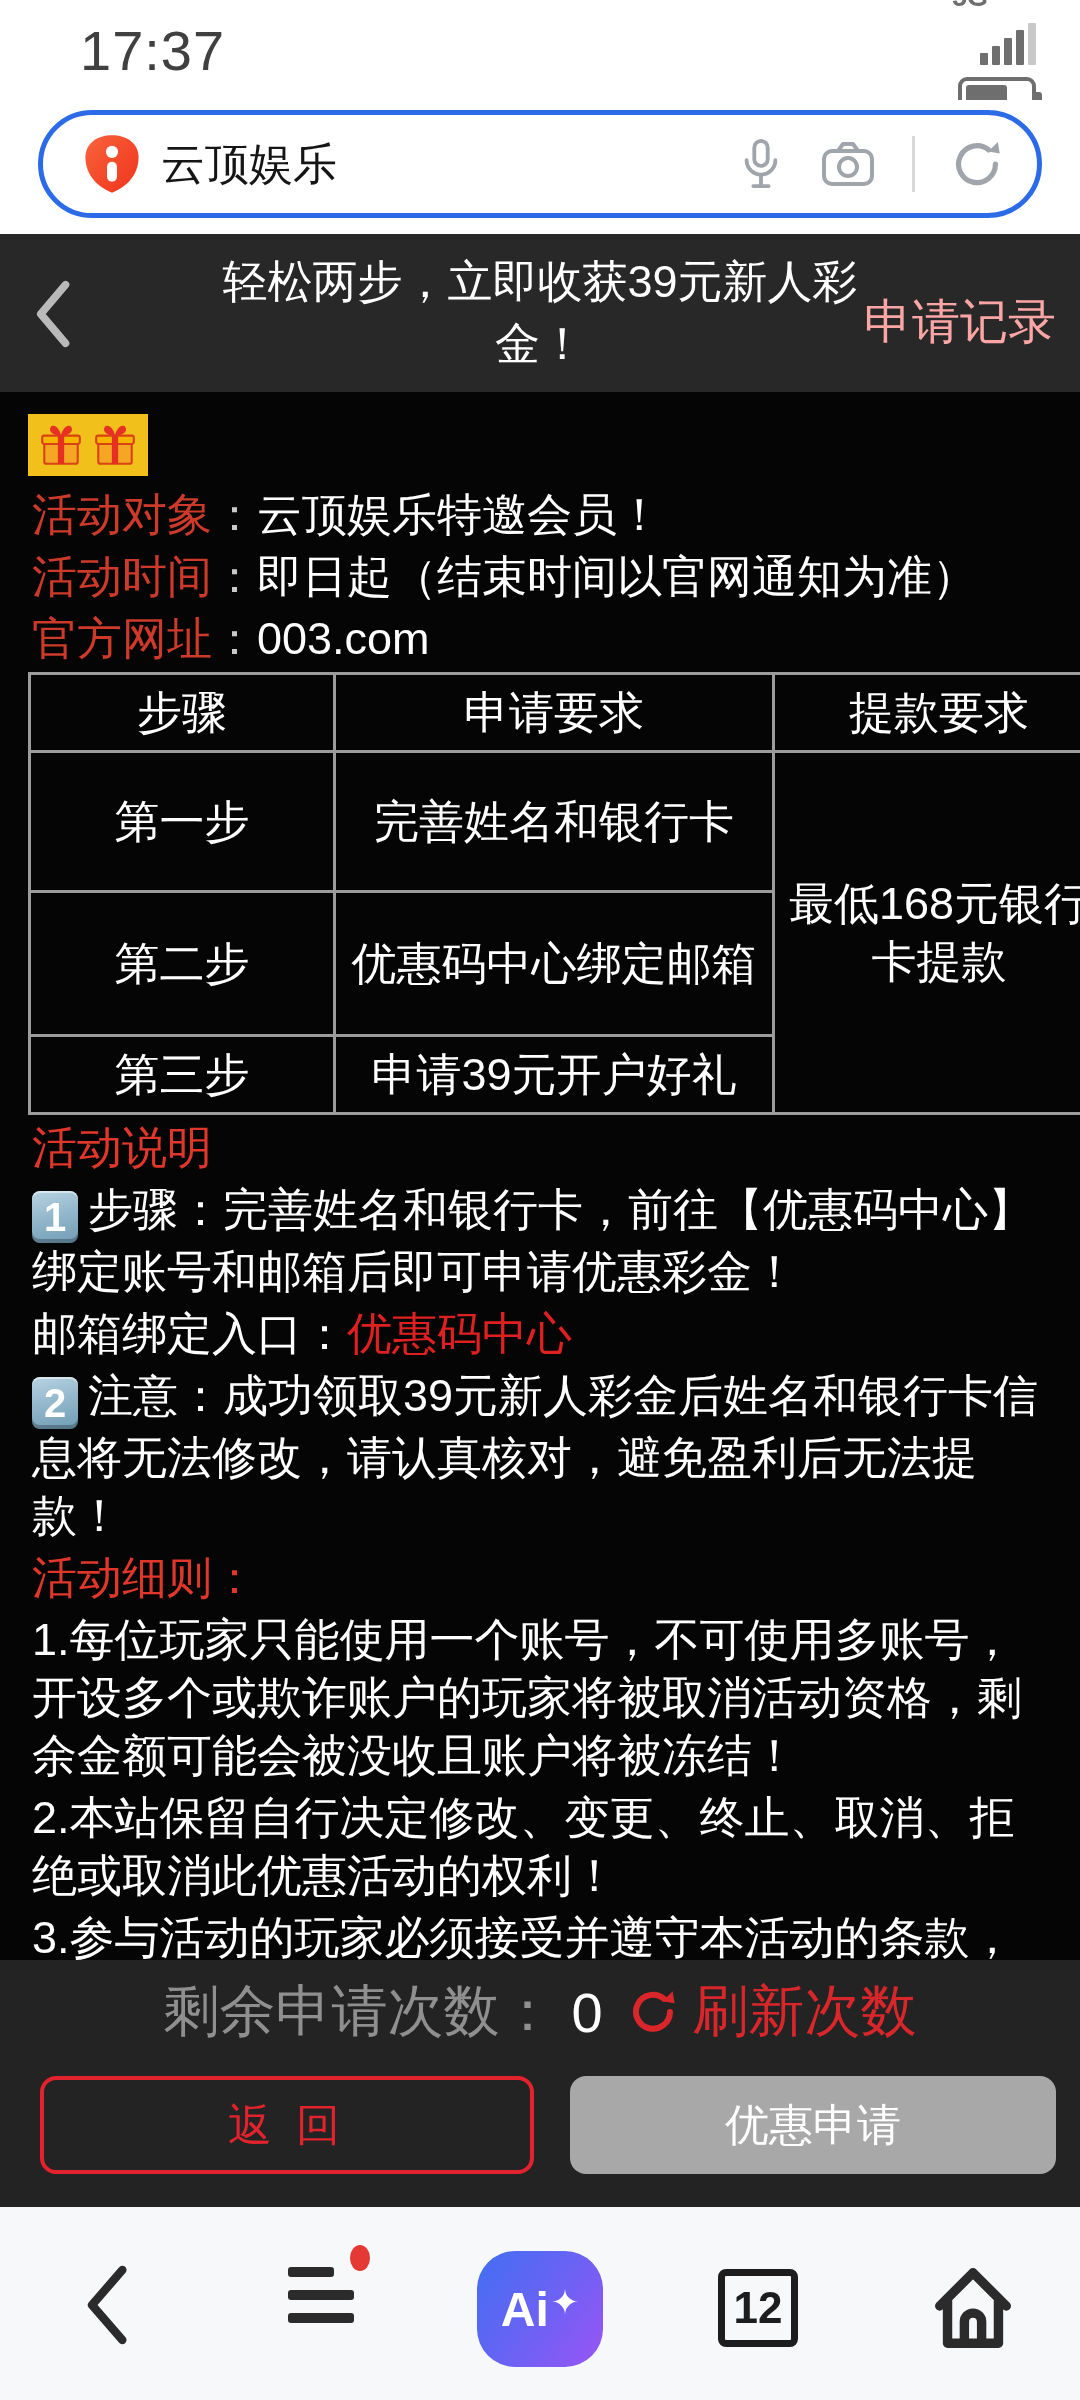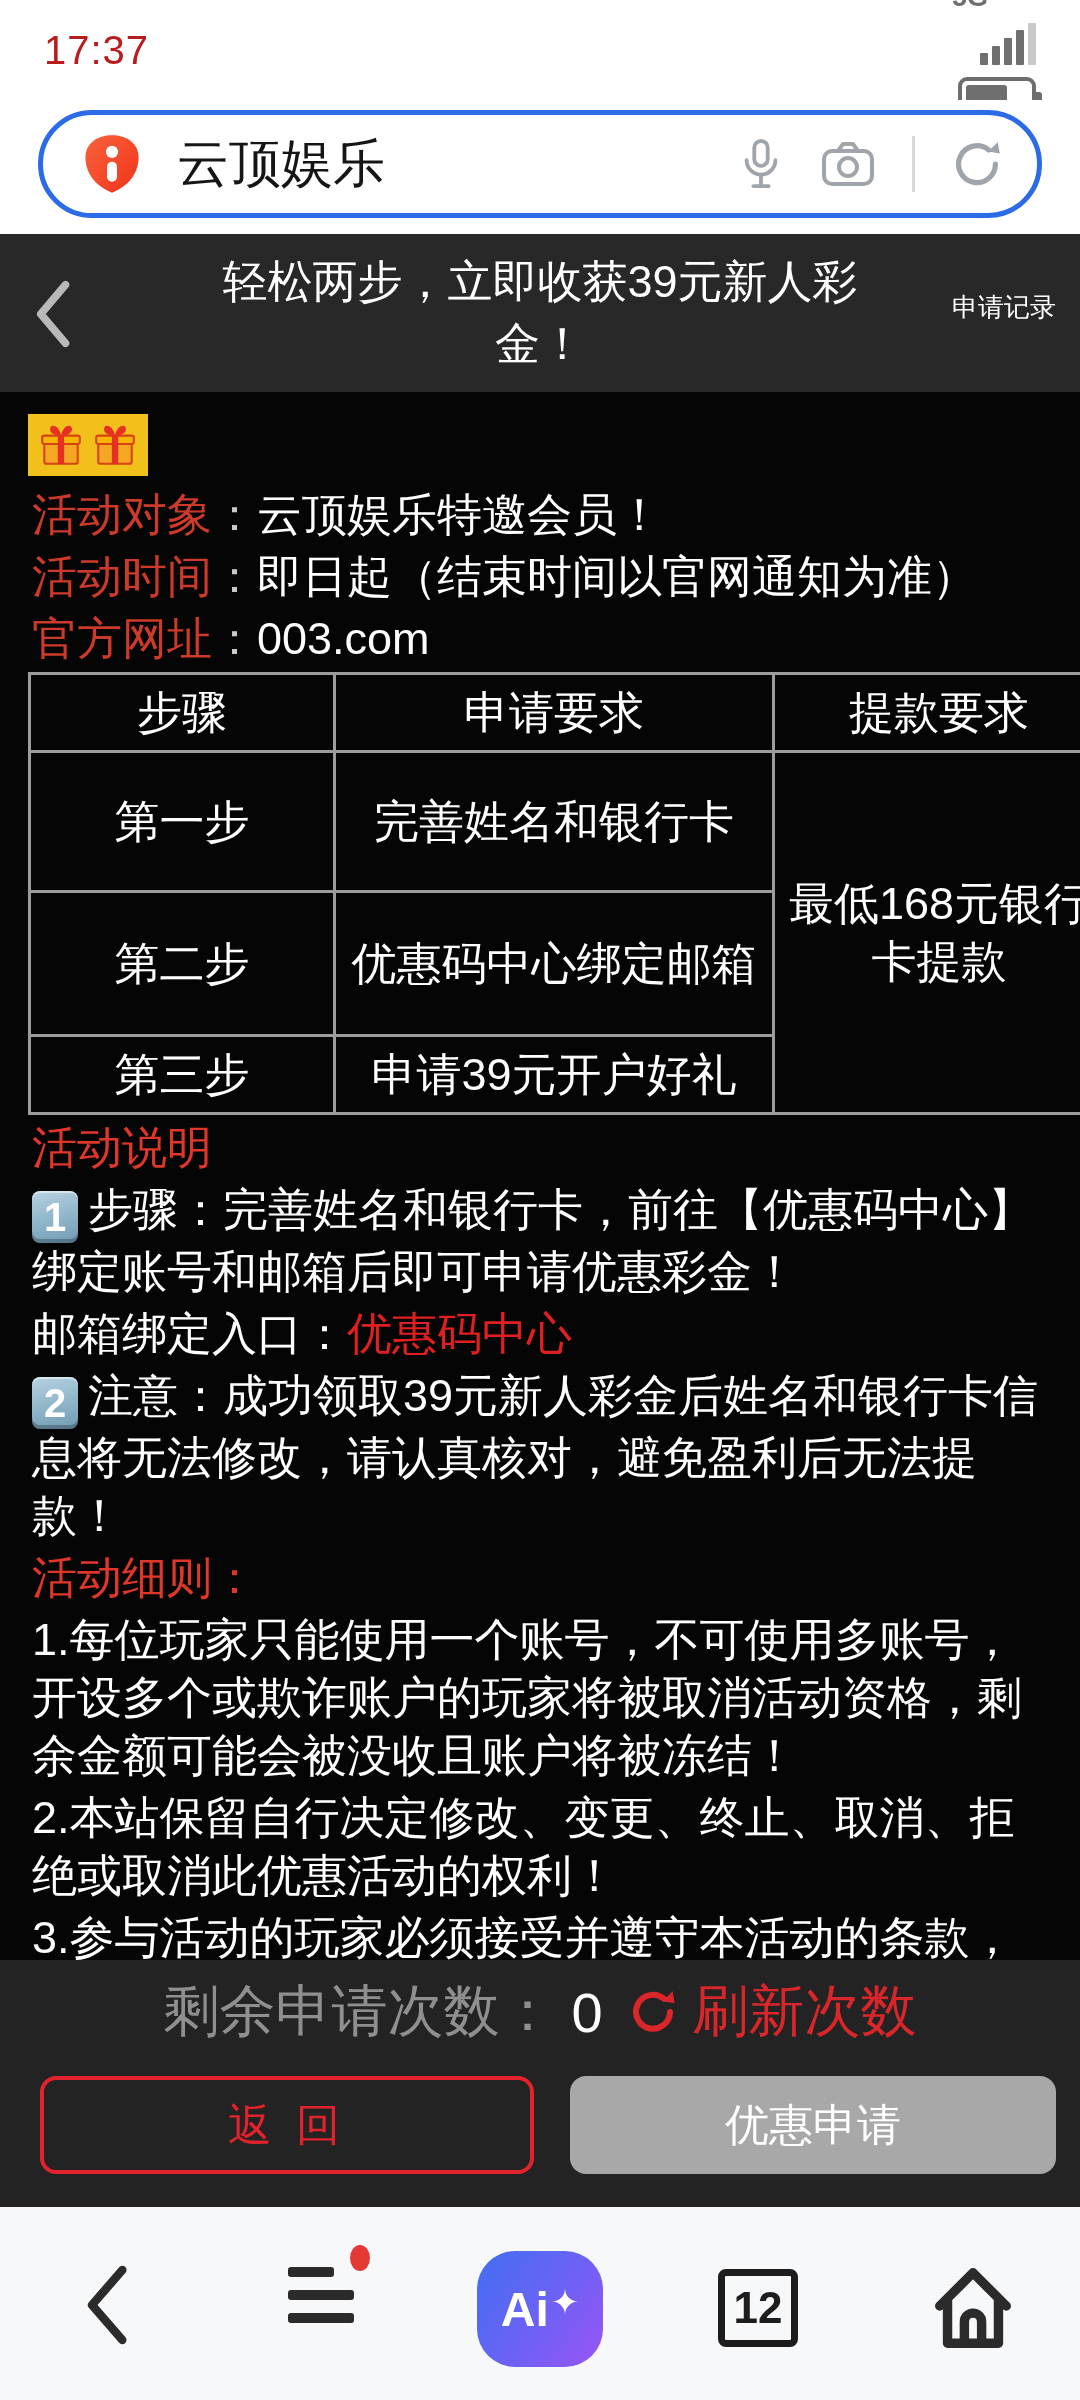--- a/index.html
+++ b/index.html
@@ -5,43 +5,43 @@
   html,body{margin:0;padding:0;}
   body{
     width:1080px;height:2400px;position:relative;background:#000;
     font-family:"Liberation Sans","DejaVu Sans",sans-serif;
     overflow:hidden;
   }
   .band{position:absolute;left:0;right:0;}
 
   
   .statusbar{top:0;height:100px;background:#fff;display:flex;align-items:center;justify-content:space-between;padding:0 44px;box-sizing:border-box;}
-  .sb-time{font-size:40px;color:#b91c1c;letter-spacing:1px;}
+  .sb-time{font-size:56px;color:#404040;letter-spacing:1px;margin-left:36px;}
   .sb-right{display:flex;align-items:flex-end;gap:12px;color:#6e6e6e;flex-direction:column;}
   .sb-5g{font-size:27px;font-weight:bold;color:#6e6e6e;align-self:flex-start;margin-top:2px;}
   .sig{display:flex;align-items:flex-end;gap:4px;height:40px;}
   .sig i{display:block;width:8px;background:#6e6e6e;border-radius:1px;}
   .sig i.light{background:#c9c9c9;}
   .batt{position:relative;width:78px;height:42px;border:4px solid #6e6e6e;border-radius:9px;box-sizing:border-box;}
   .batt .fill{position:absolute;left:4px;top:4px;bottom:4px;width:58%;background:#6e6e6e;border-radius:3px;}
   .batt .nub{position:absolute;right:-10px;top:11px;width:6px;height:14px;background:#6e6e6e;border-radius:0 3px 3px 0;}
   .sb-pct{font-size:42px;color:#5f5f5f;}
 
   
   .searchband{top:100px;height:134px;background:#fff;}
   .searchpill{position:absolute;left:38px;right:38px;top:10px;height:108px;border:5px solid #2c6be8;border-radius:58px;background:#fff;display:flex;align-items:center;padding:0 34px 0 40px;box-sizing:border-box;}
-  .site-name{font-size:52px;color:#151515;margin-left:36px;}
+  .site-name{font-size:44px;color:#151515;margin-left:20px;}
   .pill-icons{margin-left:auto;display:flex;align-items:center;gap:36px;}
   .pill-divider{width:3px;height:56px;background:#d9d9d9;}
 
   
   .appheader{top:234px;height:158px;background:#282828;display:flex;align-items:center;justify-content:center;}
   .hdr-back{position:absolute;left:28px;top:44px;}
   .hdr-title{width:680px;text-align:center;color:#fff;font-size:45px;line-height:62px;}
-  .hdr-records{position:absolute;right:24px;top:56px;color:#ffffff;font-size:26px;}
+  .hdr-records{position:absolute;right:24px;top:56px;color:#fca5a5;font-size:48px;}
 
   
   .content{top:392px;height:1568px;background:#050505;padding:22px 28px 0;box-sizing:border-box;overflow:hidden;color:#fff;font-size:45px;line-height:58px;}
   .details-badge{display:inline-flex;align-items:center;gap:8px;background:#f2c01a;color:#e23a1c;font-size:46px;height:62px;padding:0 10px;margin-bottom:6px;}
   .fields p{margin:0;}
   .f-label{color:#cd3a2a;}
   .f-sep{color:#c9c9c9;}
   .promo-table{border-collapse:collapse;width:1024px;table-layout:fixed;margin:0;}
   .promo-table td,.promo-table th{border:3px solid #9c9c9c;text-align:center;vertical-align:middle;font-weight:normal;color:#fff;font-size:45px;padding:0 8px;}
   .col1{width:286px;}.col2{width:420px;}.col3{width:312px;}

